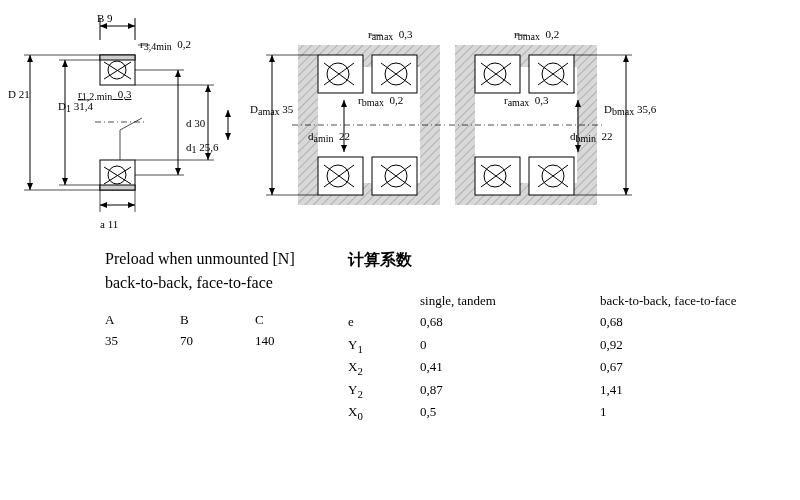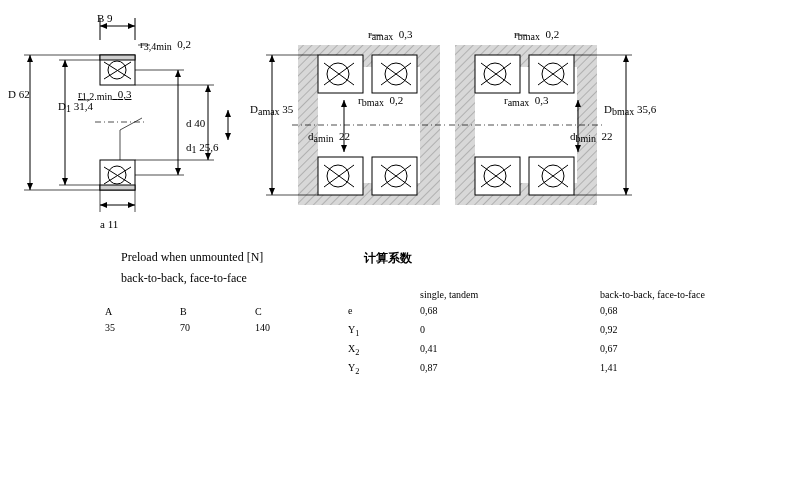--- a/index.html
+++ b/index.html
@@ -2,23 +2,23 @@
 <html><head>
 <meta charset="utf-8">
 <style>
   html,body{margin:0;padding:0;background:#fff;}
   body{width:800px;height:500px;font-family:"Liberation Serif",serif;color:#000;position:relative;overflow:hidden;}
   .root{position:relative;width:800px;height:388px;}
   .abs{position:absolute;}
   .lbl{font-size:11px;color:#000;white-space:nowrap;}
   .lbl sub{font-size:10px;vertical-align:-2px;text-align:right;}
   svg{position:absolute;left:0;top:0;overflow:visible;}
-  table.tbl{border-collapse:collapse;font-size:10px;}
+  table.tbl{border-collapse:collapse;font-size:13px;}
   table.tbl td{padding:0 0 5px 0;vertical-align:top;white-space:nowrap;}
-  .hdr{font-size:12px;white-space:nowrap;margin-left:16px;}
+  .hdr{font-size:16px;white-space:nowrap;}
 </style>
 </head>
 <body>
 
 <div class="root">
 
   <svg width="800" height="500">
     <defs>
       <marker id="ah" markerWidth="8" markerHeight="8" refX="7" refY="3" orient="auto">
         <path d="M0,0 L7,3 L0,6 z" fill="#000"></path>
@@ -154,30 +154,30 @@
     </g>
   </svg>
 
   <div class="abs lbl" style="left:97px;top:12px;">
     <span>B</span>&nbsp;<span>9</span>
   </div>
   <div class="abs lbl" style="left:140px;top:38px;font-family:Liberation Serif, serif;">
     <span>r</span><sub>3,4min</sub>&nbsp;&nbsp;<span>0,2</span>
   </div>
   <div class="abs lbl" style="left:8px;top:88px;">
-    <span>D</span>&nbsp;<span>62</span>
+    <span>D</span>&nbsp;<span>21</span>
   </div>
   <div class="abs lbl" style="left:78px;top:88px;text-decoration:underline;">
     <span>r</span><sub>1,2 min</sub>&nbsp;&nbsp;<span>0,3</span>
   </div>
   <div class="abs lbl" style="left:58px;top:100px;">
     <span>D</span><sub>1</sub>&nbsp;<span>31,4</span>
   </div>
   <div class="abs lbl" style="left:186px;top:117px;">
-    <span>d</span>&nbsp;<span>40</span>
+    <span>d</span>&nbsp;<span>30</span>
   </div>
   <div class="abs lbl" style="left:186px;top:141px;">
     <span>d</span><sub>1</sub>&nbsp;<span>25,6</span>
   </div>
   <div class="abs lbl" style="left:100px;top:218px;">
     <span>a</span>&nbsp;<span>11</span>
   </div>
 
   <div class="abs lbl" style="left:368px;top:28px;">
     <span>r</span><sub>amax</sub>&nbsp;&nbsp;<span>0,3</span>
@@ -246,17 +246,22 @@
       <tr>
         <td><span>X</span><sub>2</sub></td>
         <td>0,41</td>
         <td>0,67</td>
       </tr>
       <tr>
         <td><span>Y</span><sub>2</sub></td>
         <td>0,87</td>
         <td>1,41</td>
       </tr>
+      <tr>
+        <td><span>X</span><sub>0</sub></td>
+        <td>0,5</td>
+        <td>1</td>
+      </tr>
     </tbody>
       </table>
   </div>
 
 </div>
 
 </body></html>

